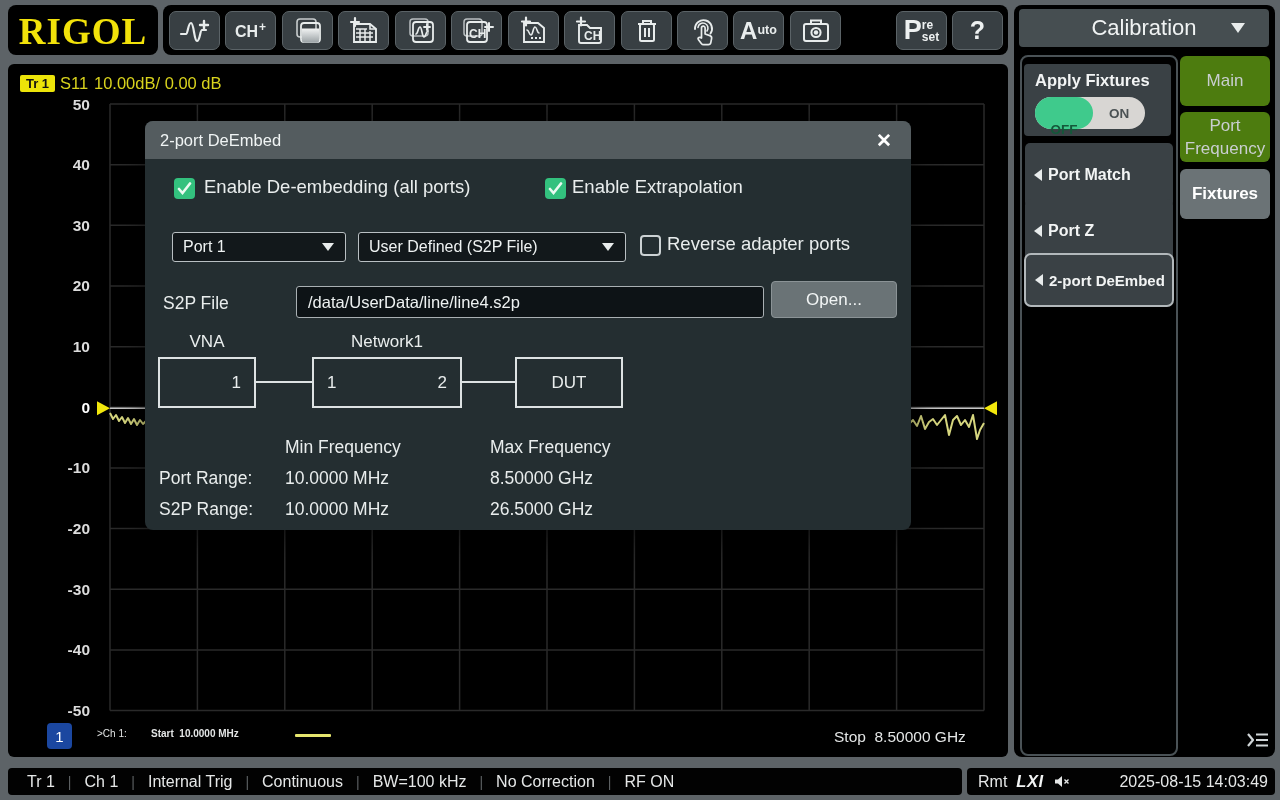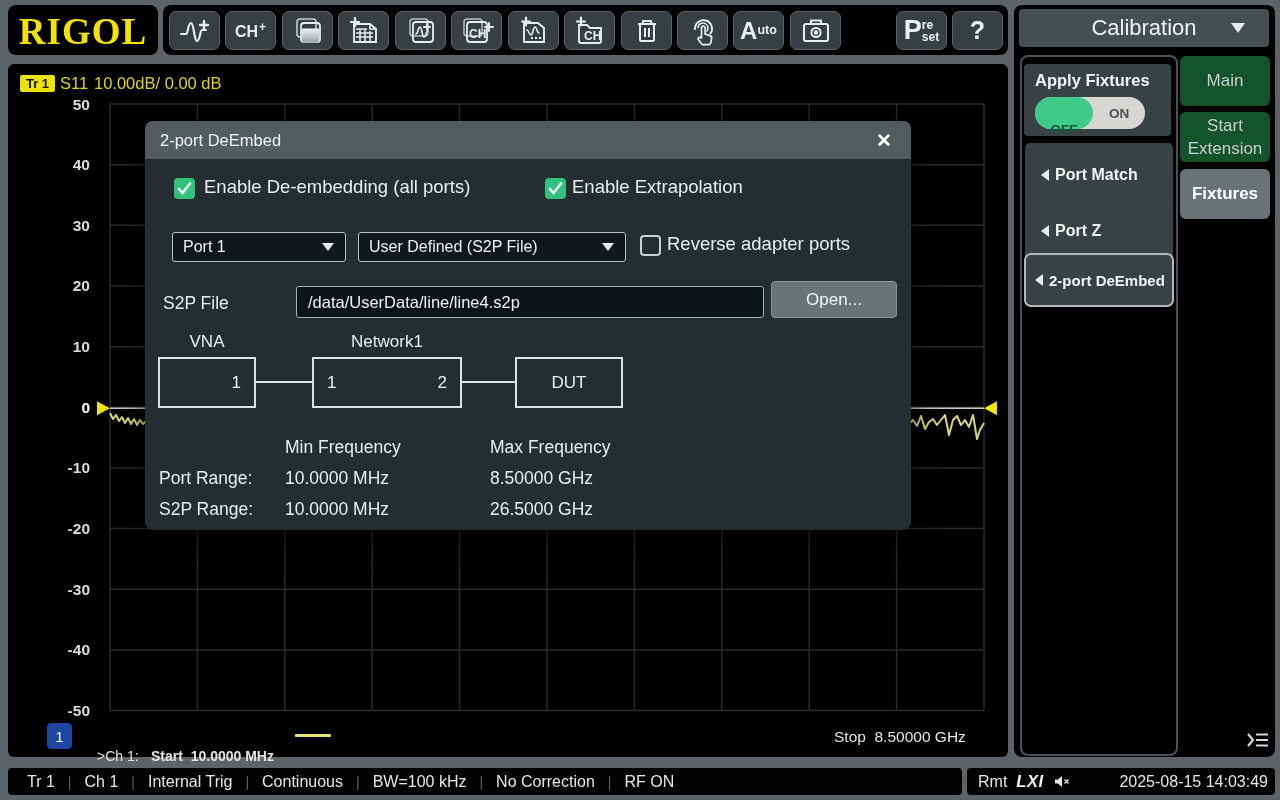--- a/index.html
+++ b/index.html
@@ -29,21 +29,21 @@
   
   #plot { left:8px; top:64px; width:1000px; height:693px; background:#000; border-radius:6px; }
   #tr-badge { left:12px; top:11px; width:35px; height:17px; background:#ece409; color:#111;
               font-size:13px; font-weight:bold; display:flex; align-items:center; justify-content:center;
               border-radius:2px; }
   #tr-param { left:52px; top:10px; color:#d9d31d; font-size:16.5px;text-align:right; }
   #tr-value { left:86px; top:10px; color:#d9d31d; font-size:16.5px; }
   #grid-svg { left:0; top:0; }
   #ch-badge { left:39px; top:659px; width:25px; height:26px; background:#1b47a0; color:#fff;
               font-size:15px; display:flex; align-items:center; justify-content:center; border-radius:4px; }
-  .footer-txt { top:664px; color:#e3e5e5; font-size:14px; white-space:pre;margin-top:20px; }
+  .footer-txt { top:664px; color:#e3e5e5; font-size:10px; white-space:pre; }
   #ch-label { left:89px; }
   #start-value { left:143px;font-weight:bold; }
   #ch-dash { left:287px; top:670px; width:36px; height:3px; background:#e6e66e; border-radius:1px; }
   #stop-group { left:826px; width:150px; top:664px; color:#e3e5e5; font-size:15.5px; white-space:pre; }
 
   
   #dialog { left:145px; top:121px; width:766px; height:409px; background:#242e31; border-radius:8px;
             box-shadow:0 8px 28px rgba(0,0,0,0.6); }
   #dlg-title { left:0; top:0; width:766px; height:38px; background:#545c5f; border-radius:8px 8px 0 0;
                display:flex; align-items:center; }
@@ -81,27 +81,27 @@
   #subpanel { left:6px; top:50px; width:158px; height:701px; border:2px solid #4a5256; border-radius:8px; background:#000; }
   #apply-box { left:2px; top:7px; width:147px; height:72px; background:#3a4145; border-radius:4px; }
   #apply-box .al { position:absolute; left:11px; top:7px; color:#f2f4f4; font-size:16.5px; font-weight:bold; }
   #toggle { position:absolute; left:11px; top:33px; width:110px; height:32px; background:#d8d6d3; border-radius:16px; }
   #toggle .thumb { position:absolute; left:0; top:0; width:58px; height:32px; background:#3fca8c; border-radius:16px; }
   #toggle .off { position:absolute; left:0; top:16px; width:58px; height:32px; display:flex; align-items:center;
                  justify-content:center; color:#14583a; font-size:13.5px; font-weight:bold; }
   #toggle .on { position:absolute; right:0; top:0; width:52px; height:32px; display:flex; align-items:center;
                 justify-content:center; color:#4b5254; font-size:13.5px; font-weight:bold; }
   .side-btn { position:absolute; left:3px; width:148px; height:64px; background:#3a4145; border-radius:5px;
-              display:flex; align-items:center; padding-left:16px; border:none; }
+              display:flex; align-items:center; padding-left:9px; border:none; }
   .side-btn .tri { width:0; height:0; border-top:6px solid transparent; border-bottom:6px solid transparent;
                    border-right:8px solid #e8ecec; margin-right:6px; flex:none; }
   .side-btn .bl { color:#f2f4f4; font-size:16px; font-weight:bold; white-space:nowrap; }
   #btn-deembed { left:2px; width:150px; height:54px; border:2px solid #b2b8bb; border-radius:7px; padding-left:9px; }
   #btn-deembed .bl { font-size:15px; }
-  .tab { position:absolute; left:166px; width:90px; height:50px; background:#14532d; border-radius:6px;
+  .tab { position:absolute; left:166px; width:90px; height:50px; background:#4d7c0f; border-radius:6px;
          display:flex; align-items:center; justify-content:center; text-align:center;
          color:#c9ced0; font-size:17px; line-height:22px; border:none; }
   .tab.active { background:#6b7376; color:#ffffff; font-weight:bold; }
   #expand-icon { left:230px; top:722px; width:28px; height:26px; display:flex; align-items:center; justify-content:center; }
 
   
   #status-left { left:8px; top:768px; width:954px; height:27px; background:#020202; border-radius:4px;
                  display:flex; align-items:center; padding-left:19px; }
   #status-left .si { color:#e5e7e7; font-size:16px; white-space:pre; }
   #status-left .sep { color:#5c6062; font-size:14px; margin:0 13px; }
@@ -359,21 +359,21 @@
     <button class="side-btn" id="btn-deembed" style="top:196px;">
       <span class="tri"></span>
       <span class="bl">2-port DeEmbed</span>
     </button>
   </div>
 
   <button class="tab" style="top:51px;">
     <span>Main</span>
   </button>
   <button class="tab" style="top:107px; line-height:23px;">
-    <span>Start Extension</span>
+    <span>Port Frequency</span>
   </button>
   <button class="tab active" style="top:164px;">
     <span>Fixtures</span>
   </button>
 
   <div id="expand-icon" class="abs">
     <svg width="24" height="18" viewBox="0 0 24 18">
       <path d="M2 3 l5 6 l-5 6" fill="none" stroke="#d0d5d7" stroke-width="2.2" stroke-linejoin="round"></path>
       <path d="M10 3.5 h12 M10 9 h12 M10 14.5 h12" stroke="#d0d5d7" stroke-width="2.2"></path>
     </svg>

